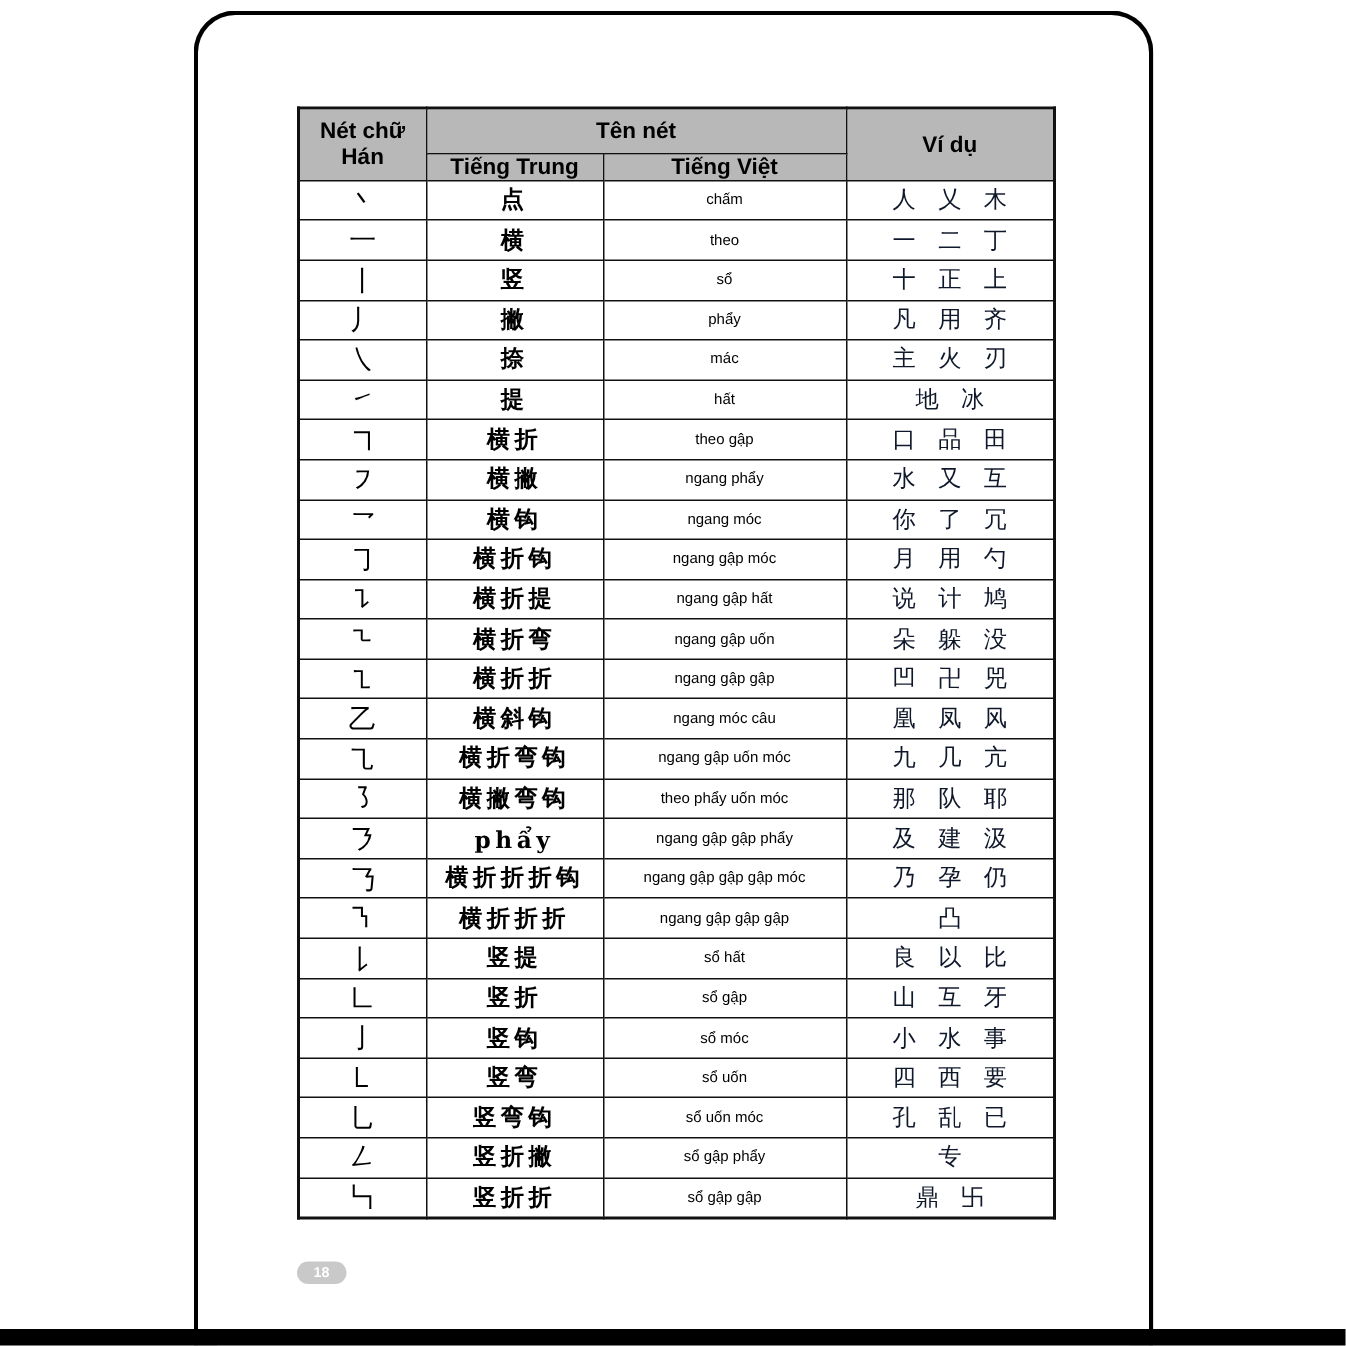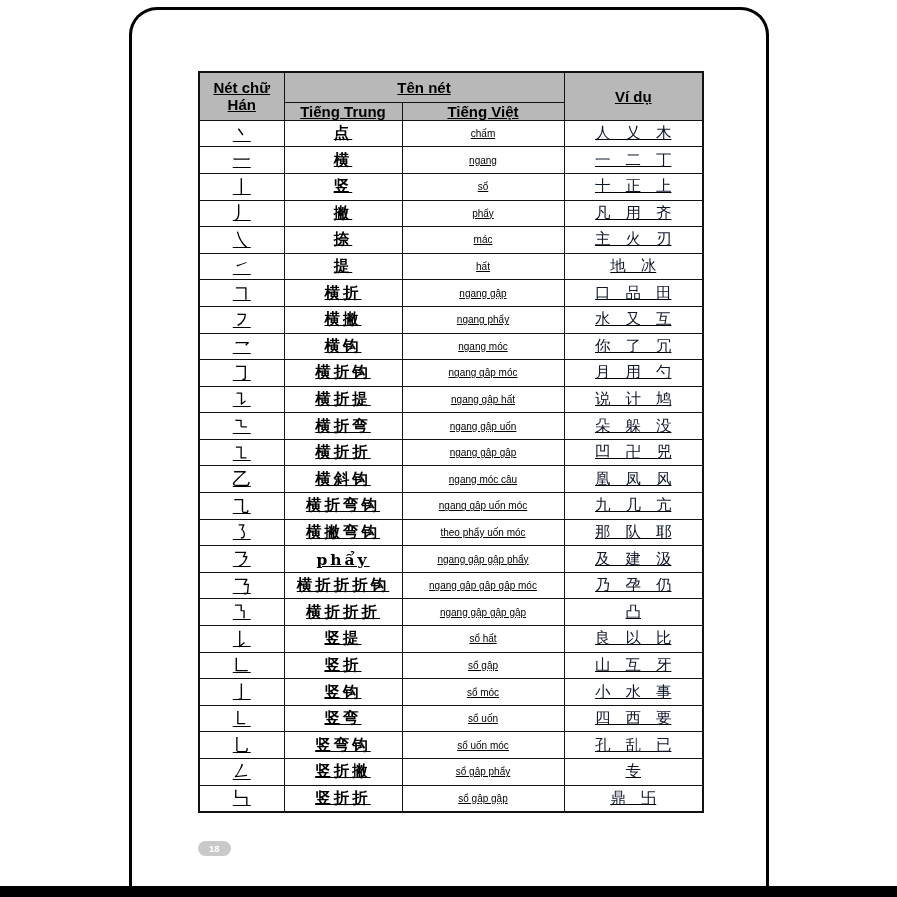--- a/index.html
+++ b/index.html
@@ -31,21 +31,20 @@
     left:0; bottom:0;
     width:897px; height:11px;
     background:var(--frame);
   }
   table.stroke-table{
     position:absolute;
     left:66px; top:61px;
     border-collapse:collapse;
     border:2px solid var(--border);
     table-layout:fixed;
-    text-decoration:underline;
   }
   .stroke-table th, .stroke-table td{
     border:1px solid var(--border);
     text-align:center;
     vertical-align:middle;
     overflow:hidden;
   }
   .stroke-table th{
     background:var(--header-bg);
     font-weight:bold;
@@ -140,21 +139,21 @@
   <tr class="stroke-row">
     <td class="c-stroke">丶</td>
     <td class="c-cn">点</td>
     <td class="c-vn">chấm</td>
     <td class="c-ex">人 乂 木</td>
   </tr>
 
   <tr class="stroke-row">
     <td class="c-stroke">一</td>
     <td class="c-cn">横</td>
-    <td class="c-vn">ngang</td>
+    <td class="c-vn">theo</td>
     <td class="c-ex">一 二 丁</td>
   </tr>
 
   <tr class="stroke-row">
     <td class="c-stroke">丨</td>
     <td class="c-cn">竖</td>
     <td class="c-vn">sổ</td>
     <td class="c-ex">十 正 上</td>
   </tr>
 
@@ -175,21 +174,21 @@
   <tr class="stroke-row">
     <td class="c-stroke">㇀</td>
     <td class="c-cn">提</td>
     <td class="c-vn">hất</td>
     <td class="c-ex">地 冰</td>
   </tr>
 
   <tr class="stroke-row">
     <td class="c-stroke">㇕</td>
     <td class="c-cn">横折</td>
-    <td class="c-vn">ngang gập</td>
+    <td class="c-vn">theo gập</td>
     <td class="c-ex">口 品 田</td>
   </tr>
 
   <tr class="stroke-row">
     <td class="c-stroke">㇇</td>
     <td class="c-cn">横撇</td>
     <td class="c-vn">ngang phẩy</td>
     <td class="c-ex">水 又 互</td>
   </tr>
 

